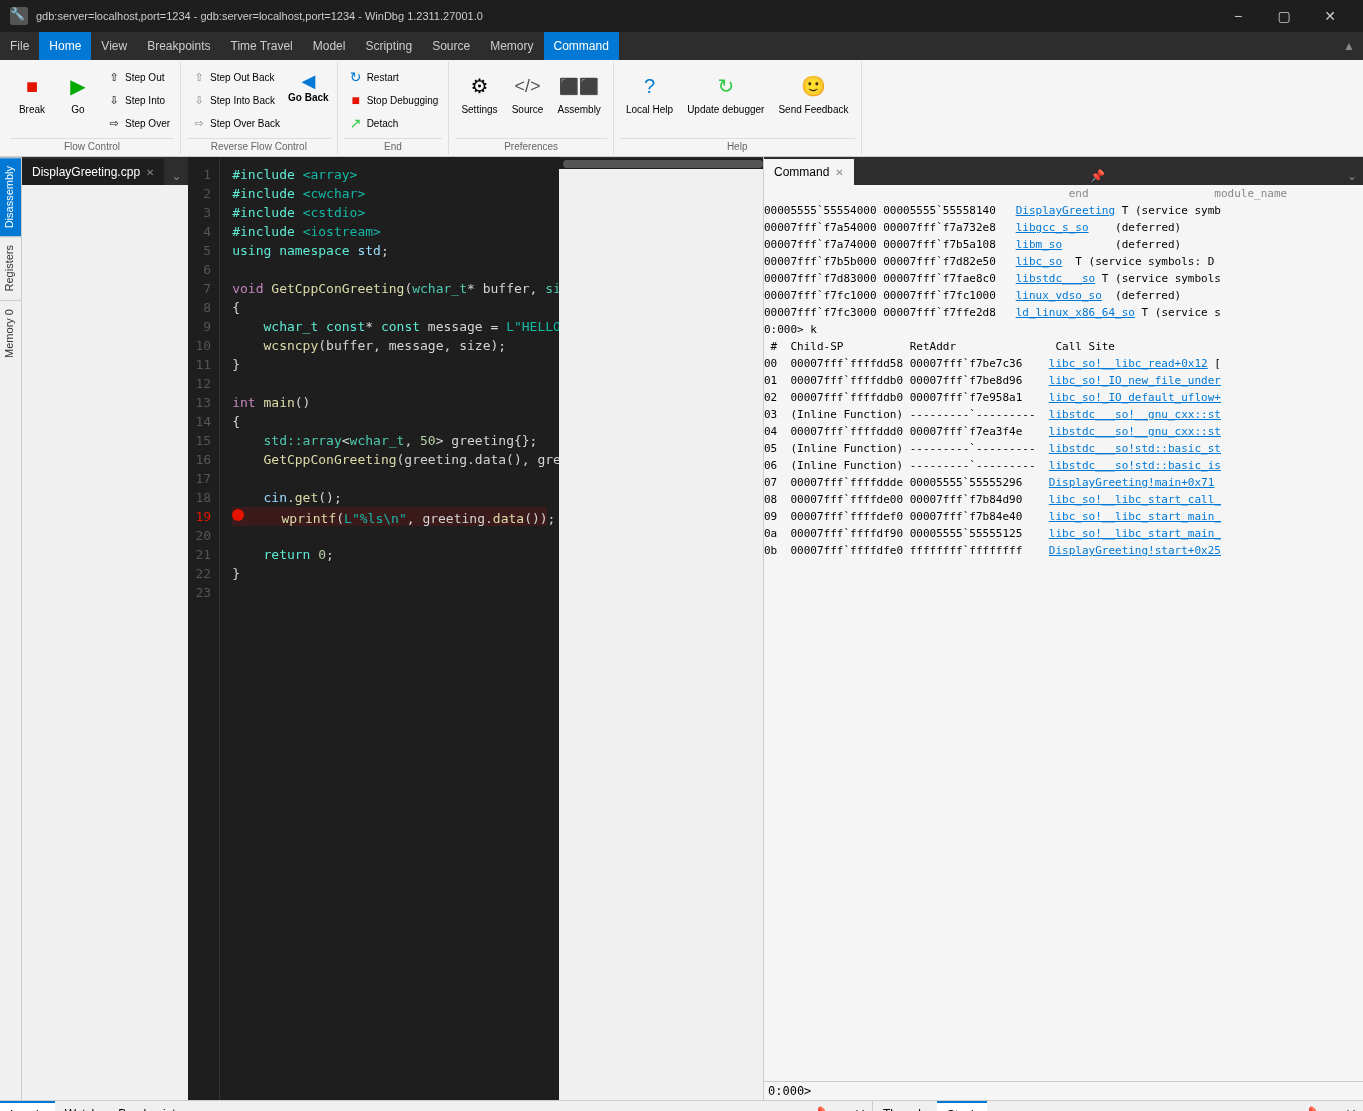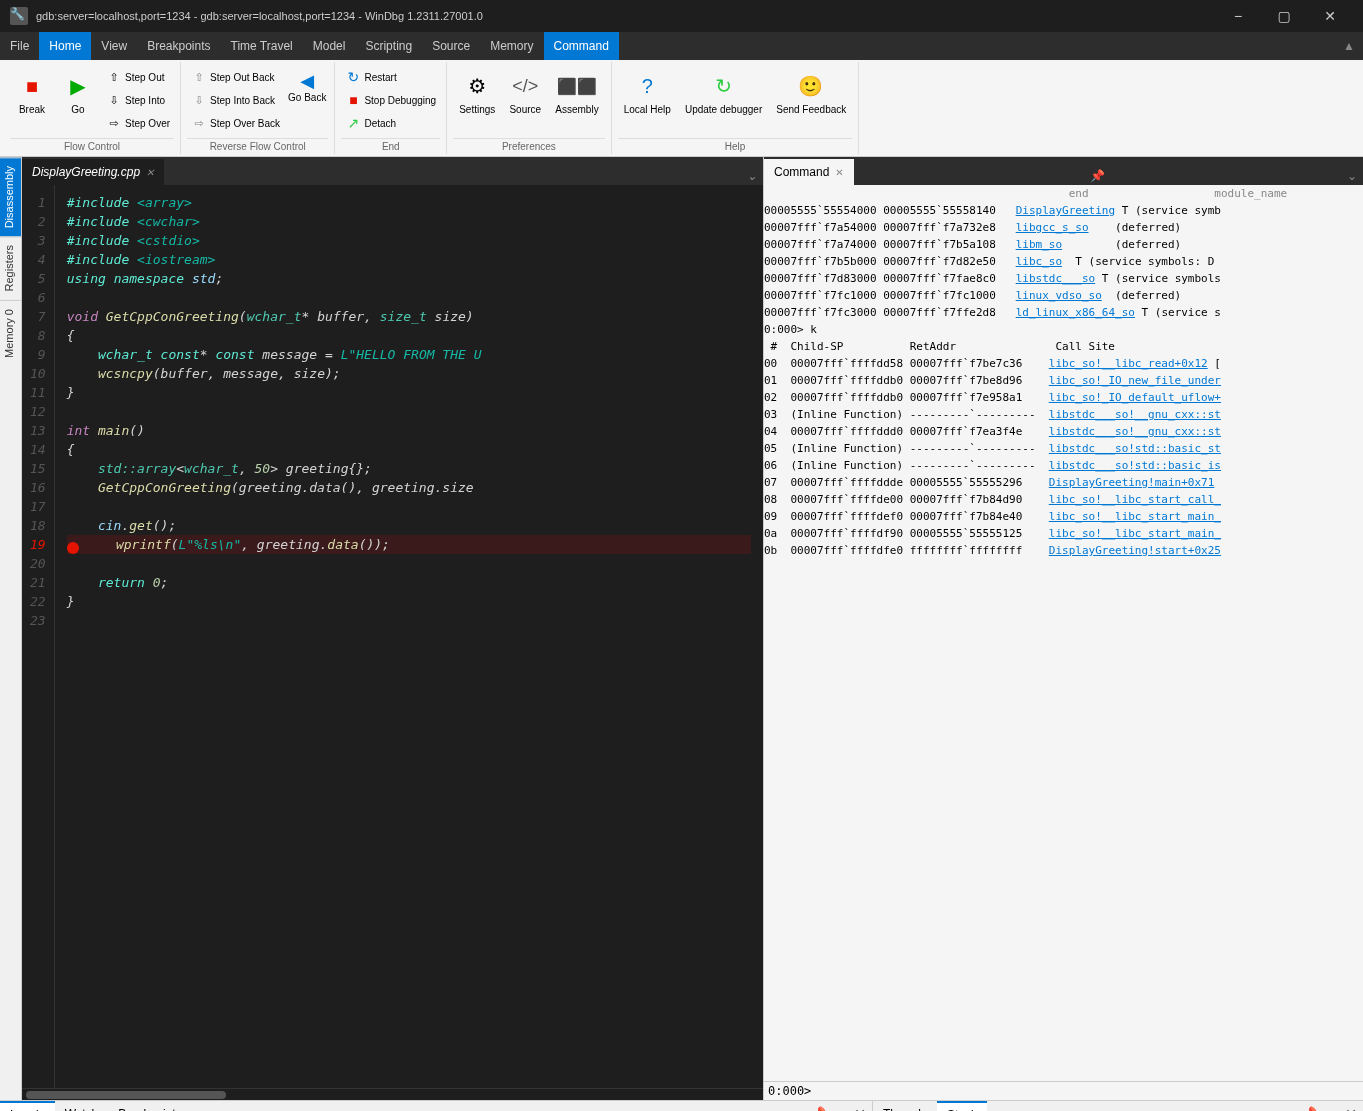--- a/index.html
+++ b/index.html
@@ -37,21 +37,21 @@
 
     
     #main { display: flex; height: calc(1111px - 32px - 28px - 88px - 20px); }
     
     
     #left-sidebar { width: 22px; background: #f0f0f0; border-right: 1px solid #ccc; display: flex; flex-direction: column; }
     .sidebar-tab-vert { writing-mode: vertical-rl; transform: rotate(180deg); padding: 8px 3px; cursor: pointer; font-size: 11px; color: #333; border-bottom: 1px solid #ccc; }
     .sidebar-tab-vert.active { background: #0078d4; color: white; }
 
     
-    #editor-area { flex: 1; display: flex; flex-direction: column; min-width: 0; font-style: italic; }
+    #editor-area { flex: 1; display: flex; flex-direction: row; min-width: 0; }
     
     
     .tab-bar { display: flex; background: #2d2d2d; height: 28px; align-items: flex-end; }
     .editor-tab { display: flex; align-items: center; padding: 4px 10px; background: #3c3c3c; color: #ccc; cursor: pointer; font-size: 12px; border-right: 1px solid #2d2d2d; height: 26px; gap: 6px; }
     .editor-tab.active { background: #1e1e1e; color: white; }
     .editor-tab .close-x { color: #888; cursor: pointer; font-size: 10px; }
     .tab-end-btn { margin-left: auto; padding: 2px 6px; color: #888; cursor: pointer; }
 
     
     #code-editor { flex: 1; background: #1e1e1e; color: #d4d4d4; font-family: 'Consolas', monospace; font-size: 13px; overflow: auto; display: flex; }
@@ -173,21 +173,21 @@
             <div class="btn-icon" style="font-size:11px;color:#888;">⇩</div>
             <div class="btn-label">Step Into Back</div>
           </div>
           <div class="ribbon-btn-small">
             <div class="btn-icon" style="font-size:11px;color:#888;">⇨</div>
             <div class="btn-label">Step Over Back</div>
           </div>
         </div>
         <div class="go-back-btn">
           <div style="font-size:18px;color:#0078d4;">◀</div>
-          <div style="font-size:10px;text-align:center;">Go
+          <div style="font-size:10px;text-align:center;font-weight:bold;">Go
 Back</div>
         </div>
       </div>
       <div class="ribbon-group-label">Reverse Flow Control</div>
     </div>
 
     <div class="ribbon-group">
       <div class="ribbon-buttons">
         <div class="ribbon-col">
           <div class="ribbon-btn-small">
@@ -303,21 +303,21 @@
         <div class="code-line">&nbsp;&nbsp;&nbsp;&nbsp;<span class="kw">wchar_t</span> <span class="kw">const</span>* <span class="kw">const</span> message = <span class="str">L"HELLO FROM THE U</span></div>
         <div class="code-line">&nbsp;&nbsp;&nbsp;&nbsp;<span class="fn">wcsncpy</span>(buffer, message, size);</div>
         <div class="code-line">}</div>
         <div class="code-line"></div>
         <div class="code-line"><span class="kw2">int</span> <span class="fn">main</span>()</div>
         <div class="code-line">{</div>
         <div class="code-line">&nbsp;&nbsp;&nbsp;&nbsp;<span class="type">std::array</span>&lt;<span class="type">wchar_t</span>, <span class="num">50</span>&gt; greeting{};</div>
         <div class="code-line">&nbsp;&nbsp;&nbsp;&nbsp;<span class="fn">GetCppConGreeting</span>(greeting.data(), greeting.size</div>
         <div class="code-line"></div>
         <div class="code-line">&nbsp;&nbsp;&nbsp;&nbsp;<span class="inc">cin</span>.<span class="fn">get</span>();</div>
-        <div class="code-line breakpoint"><span style="display:inline-flex;align-items:flex-end;"><span style="display:inline-block;width:12px;height:12px;background:#e51400;border-radius:50%;margin-right:6px;"></span>&nbsp;&nbsp;&nbsp;&nbsp;<span class="fn">wprintf</span>(<span class="str">L"%ls\n"</span>, greeting.<span class="fn">data</span>());</span></div>
+        <div class="code-line breakpoint"><span style="display:inline-flex;align-items:flex-start;"><span style="display:inline-block;width:12px;height:12px;background:#e51400;border-radius:50%;margin-right:6px;"></span>&nbsp;&nbsp;&nbsp;&nbsp;<span class="fn">wprintf</span>(<span class="str">L"%ls\n"</span>, greeting.<span class="fn">data</span>());</span></div>
         <div class="code-line"></div>
         <div class="code-line">&nbsp;&nbsp;&nbsp;&nbsp;<span class="kw">return</span> <span class="num">0</span>;</div>
         <div class="code-line">}</div>
         <div class="code-line"></div>
       </div>
     </div>
     <div class="hscrollbar">
       <div class="hscrollbar-thumb"></div>
     </div>
   </div>

